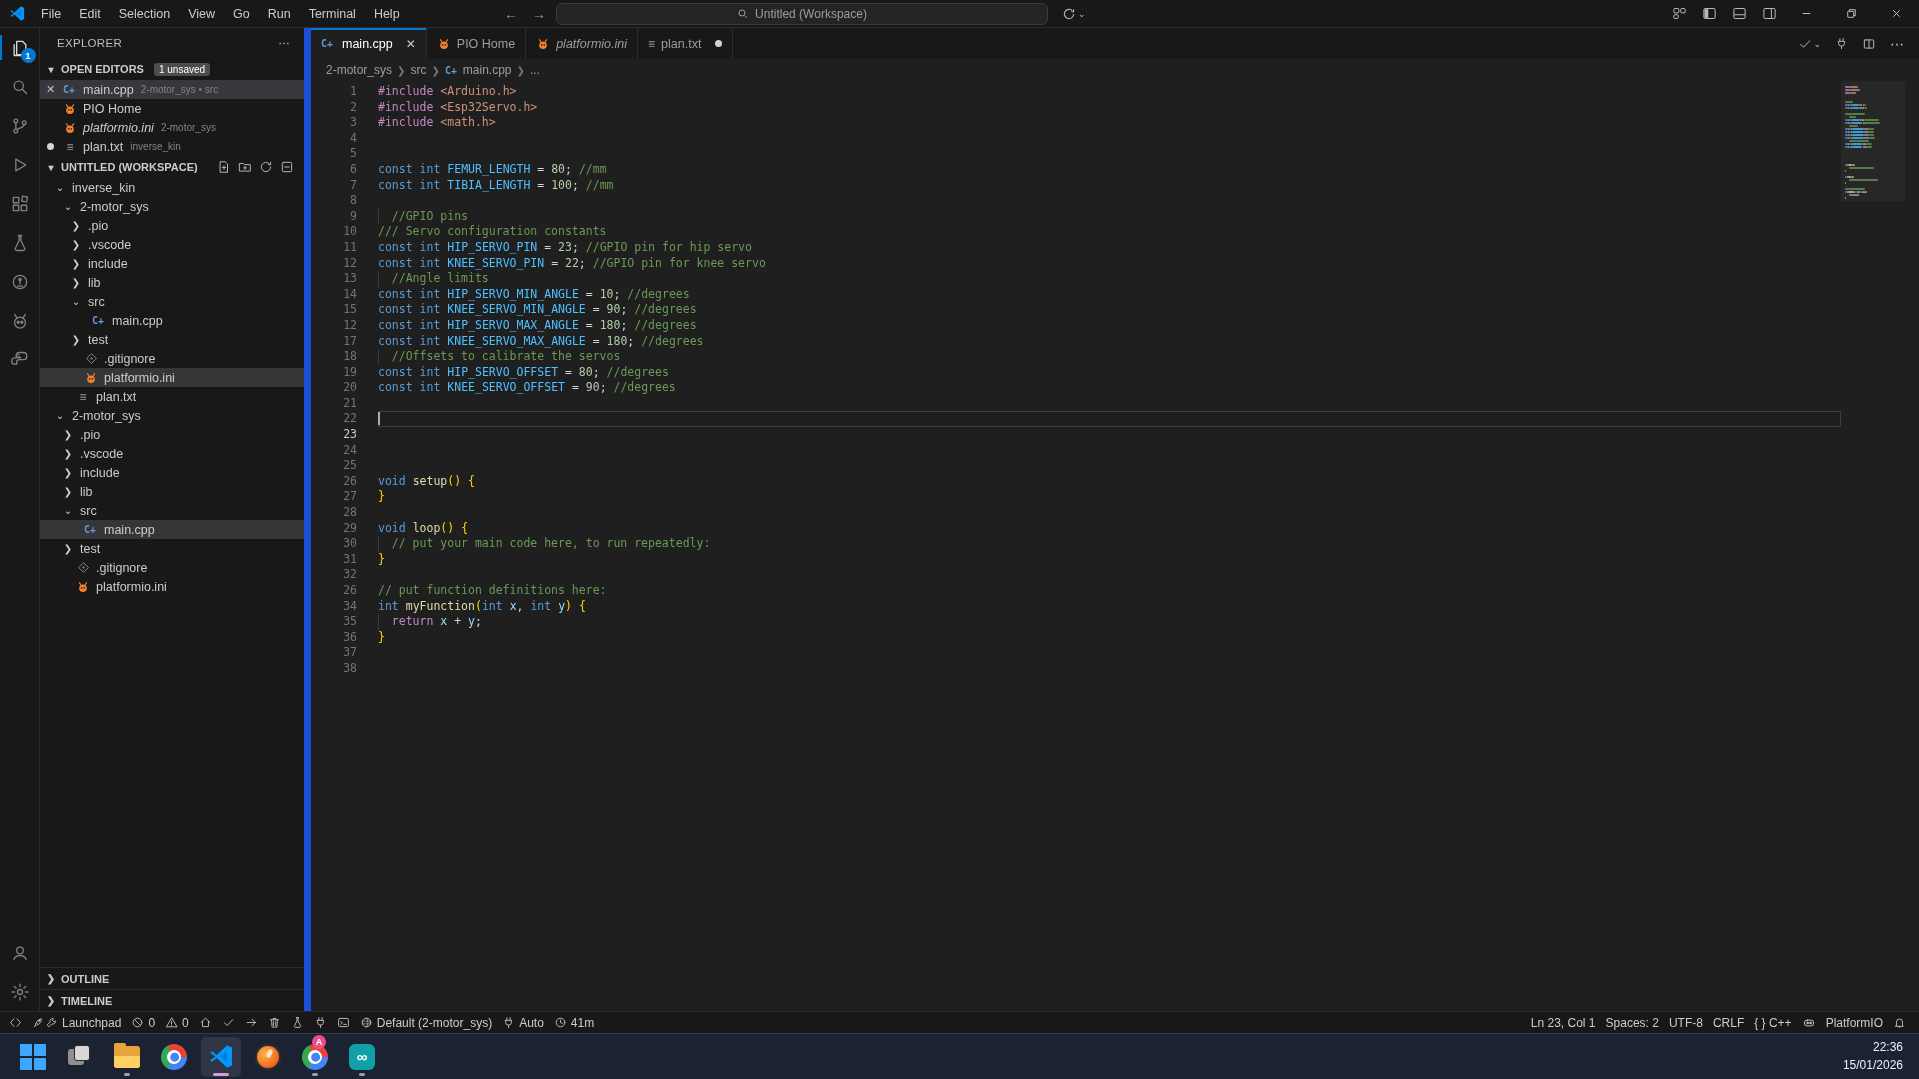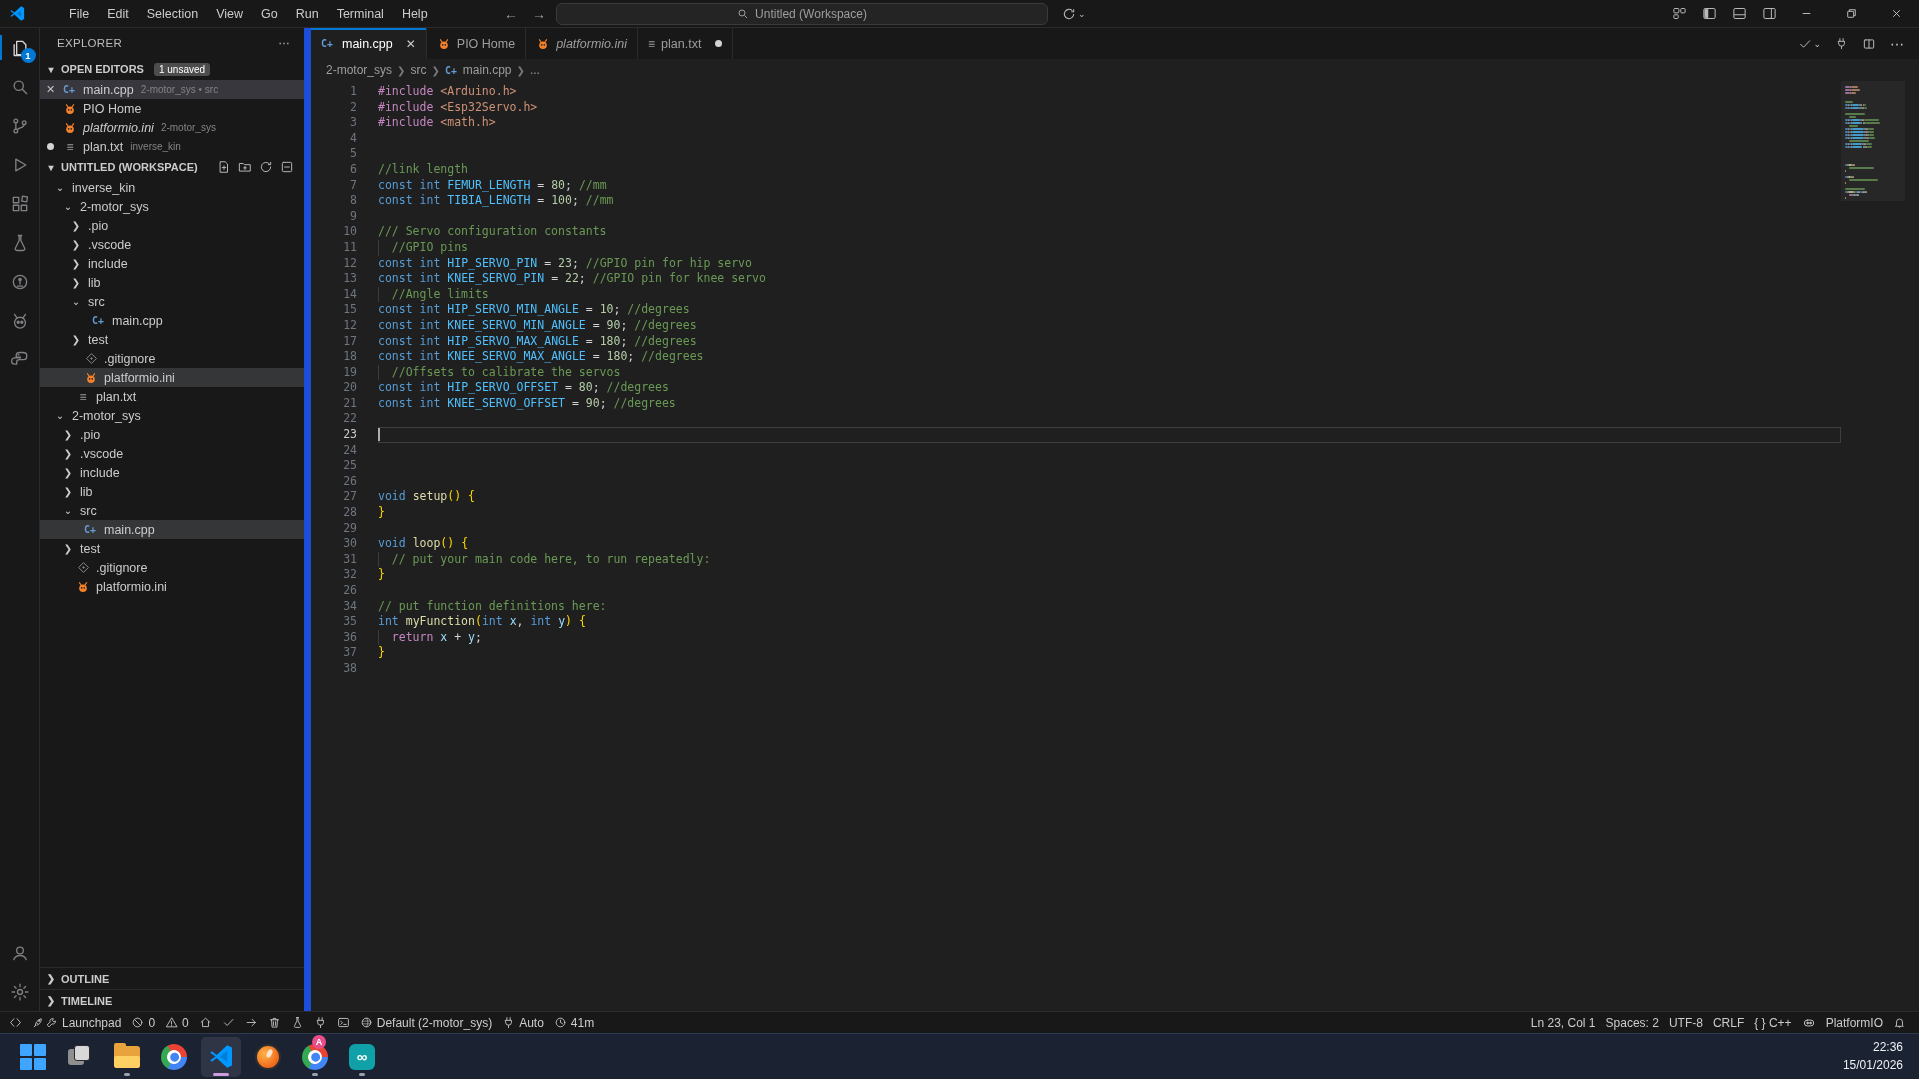--- a/index.html
+++ b/index.html
@@ -2,21 +2,21 @@
 <html><head>
 <meta charset="utf-8">
 <style>
   * { margin:0; padding:0; box-sizing:border-box; user-select:none; }
   html,body { width:1919px; height:1079px; overflow:hidden; background:#1f1f1f;
     font-family:"Liberation Sans", sans-serif; color:#cccccc; }
   .window { width:1919px; height:1079px; display:flex; flex-direction:column; }
 
   
   .titlebar { height:28px; background:#181818; border-bottom:1px solid #2b2b2b;
-    display:flex; align-items:center; position:relative; flex:0 0 auto;gap:28px; }
+    display:flex; align-items:center; position:relative; flex:0 0 auto; }
   .vs-logo { width:17px; height:17px; margin:0 6px 0 9px; }
   .menus { display:flex; }
   .menu { padding:0 9px; font-size:12.5px; color:#cccccc; height:28px; line-height:28px; border-radius:5px; }
   .center-group { position:absolute; left:500px; top:0; height:28px; display:flex; align-items:center; gap:6px; }
   .nav-arrow { color:#9d9d9d; font-size:14px; width:22px; text-align:center; }
   .command-center { width:492px; height:22px; background:#242424; border:1px solid #3b3b3b;
     border-radius:6px; display:flex; align-items:center; justify-content:center; gap:6px;
     color:#9d9d9d; font-size:12px; }
   .cc-refresh { margin-left:8px; color:#b9b9b9; display:flex; align-items:center; gap:2px; }
   .tb-right { margin-left:auto; display:flex; align-items:center; height:100%; }
@@ -635,26 +635,25 @@
             <div class="ln">36</div>
             <div class="ln">37</div>
             <div class="ln">38</div>
           </div>
         <div class="codecol" id="codecol">
             <div class="line"><span class="tk-pp">#include</span><span class="tk-pt"> </span><span class="tk-str">&lt;Arduino.h&gt;</span></div>
             <div class="line"><span class="tk-pp">#include</span><span class="tk-pt"> </span><span class="tk-str">&lt;Esp32Servo.h&gt;</span></div>
             <div class="line"><span class="tk-pp">#include</span><span class="tk-pt"> </span><span class="tk-str">&lt;math.h&gt;</span></div>
             <div class="line"></div>
             <div class="line"></div>
-            <div class="line"><span class="tk-cm">//link length</span></div>
             <div class="line"><span class="tk-kw">const</span><span class="tk-pt"> </span><span class="tk-kw">int</span><span class="tk-pt"> </span><span class="tk-cn">FEMUR_LENGTH</span><span class="tk-pt"> = </span><span class="tk-num">80</span><span class="tk-pt">; </span><span class="tk-cm">//mm</span></div>
             <div class="line"><span class="tk-kw">const</span><span class="tk-pt"> </span><span class="tk-kw">int</span><span class="tk-pt"> </span><span class="tk-cn">TIBIA_LENGTH</span><span class="tk-pt"> = </span><span class="tk-num">100</span><span class="tk-pt">; </span><span class="tk-cm">//mm</span></div>
             <div class="line"></div>
+            <div class="line"><span class="guide"></span><span class="tk-cm">//GPIO pins</span></div>
             <div class="line"><span class="tk-cm">/// Servo configuration constants</span></div>
-            <div class="line"><span class="guide"></span><span class="tk-cm">//GPIO pins</span></div>
             <div class="line"><span class="tk-kw">const</span><span class="tk-pt"> </span><span class="tk-kw">int</span><span class="tk-pt"> </span><span class="tk-cn">HIP_SERVO_PIN</span><span class="tk-pt"> = </span><span class="tk-num">23</span><span class="tk-pt">; </span><span class="tk-cm">//GPIO pin for hip servo</span></div>
             <div class="line"><span class="tk-kw">const</span><span class="tk-pt"> </span><span class="tk-kw">int</span><span class="tk-pt"> </span><span class="tk-cn">KNEE_SERVO_PIN</span><span class="tk-pt"> = </span><span class="tk-num">22</span><span class="tk-pt">; </span><span class="tk-cm">//GPIO pin for knee servo</span></div>
             <div class="line"><span class="guide"></span><span class="tk-cm">//Angle limits</span></div>
             <div class="line"><span class="tk-kw">const</span><span class="tk-pt"> </span><span class="tk-kw">int</span><span class="tk-pt"> </span><span class="tk-cn">HIP_SERVO_MIN_ANGLE</span><span class="tk-pt"> = </span><span class="tk-num">10</span><span class="tk-pt">; </span><span class="tk-cm">//degrees</span></div>
             <div class="line"><span class="tk-kw">const</span><span class="tk-pt"> </span><span class="tk-kw">int</span><span class="tk-pt"> </span><span class="tk-cn">KNEE_SERVO_MIN_ANGLE</span><span class="tk-pt"> = </span><span class="tk-num">90</span><span class="tk-pt">; </span><span class="tk-cm">//degrees</span></div>
             <div class="line"><span class="tk-kw">const</span><span class="tk-pt"> </span><span class="tk-kw">int</span><span class="tk-pt"> </span><span class="tk-cn">HIP_SERVO_MAX_ANGLE</span><span class="tk-pt"> = </span><span class="tk-num">180</span><span class="tk-pt">; </span><span class="tk-cm">//degrees</span></div>
             <div class="line"><span class="tk-kw">const</span><span class="tk-pt"> </span><span class="tk-kw">int</span><span class="tk-pt"> </span><span class="tk-cn">KNEE_SERVO_MAX_ANGLE</span><span class="tk-pt"> = </span><span class="tk-num">180</span><span class="tk-pt">; </span><span class="tk-cm">//degrees</span></div>
             <div class="line"><span class="guide"></span><span class="tk-cm">//Offsets to calibrate the servos</span></div>
             <div class="line"><span class="tk-kw">const</span><span class="tk-pt"> </span><span class="tk-kw">int</span><span class="tk-pt"> </span><span class="tk-cn">HIP_SERVO_OFFSET</span><span class="tk-pt"> = </span><span class="tk-num">80</span><span class="tk-pt">; </span><span class="tk-cm">//degrees</span></div>
             <div class="line"><span class="tk-kw">const</span><span class="tk-pt"> </span><span class="tk-kw">int</span><span class="tk-pt"> </span><span class="tk-cn">KNEE_SERVO_OFFSET</span><span class="tk-pt"> = </span><span class="tk-num">90</span><span class="tk-pt">; </span><span class="tk-cm">//degrees</span></div>

